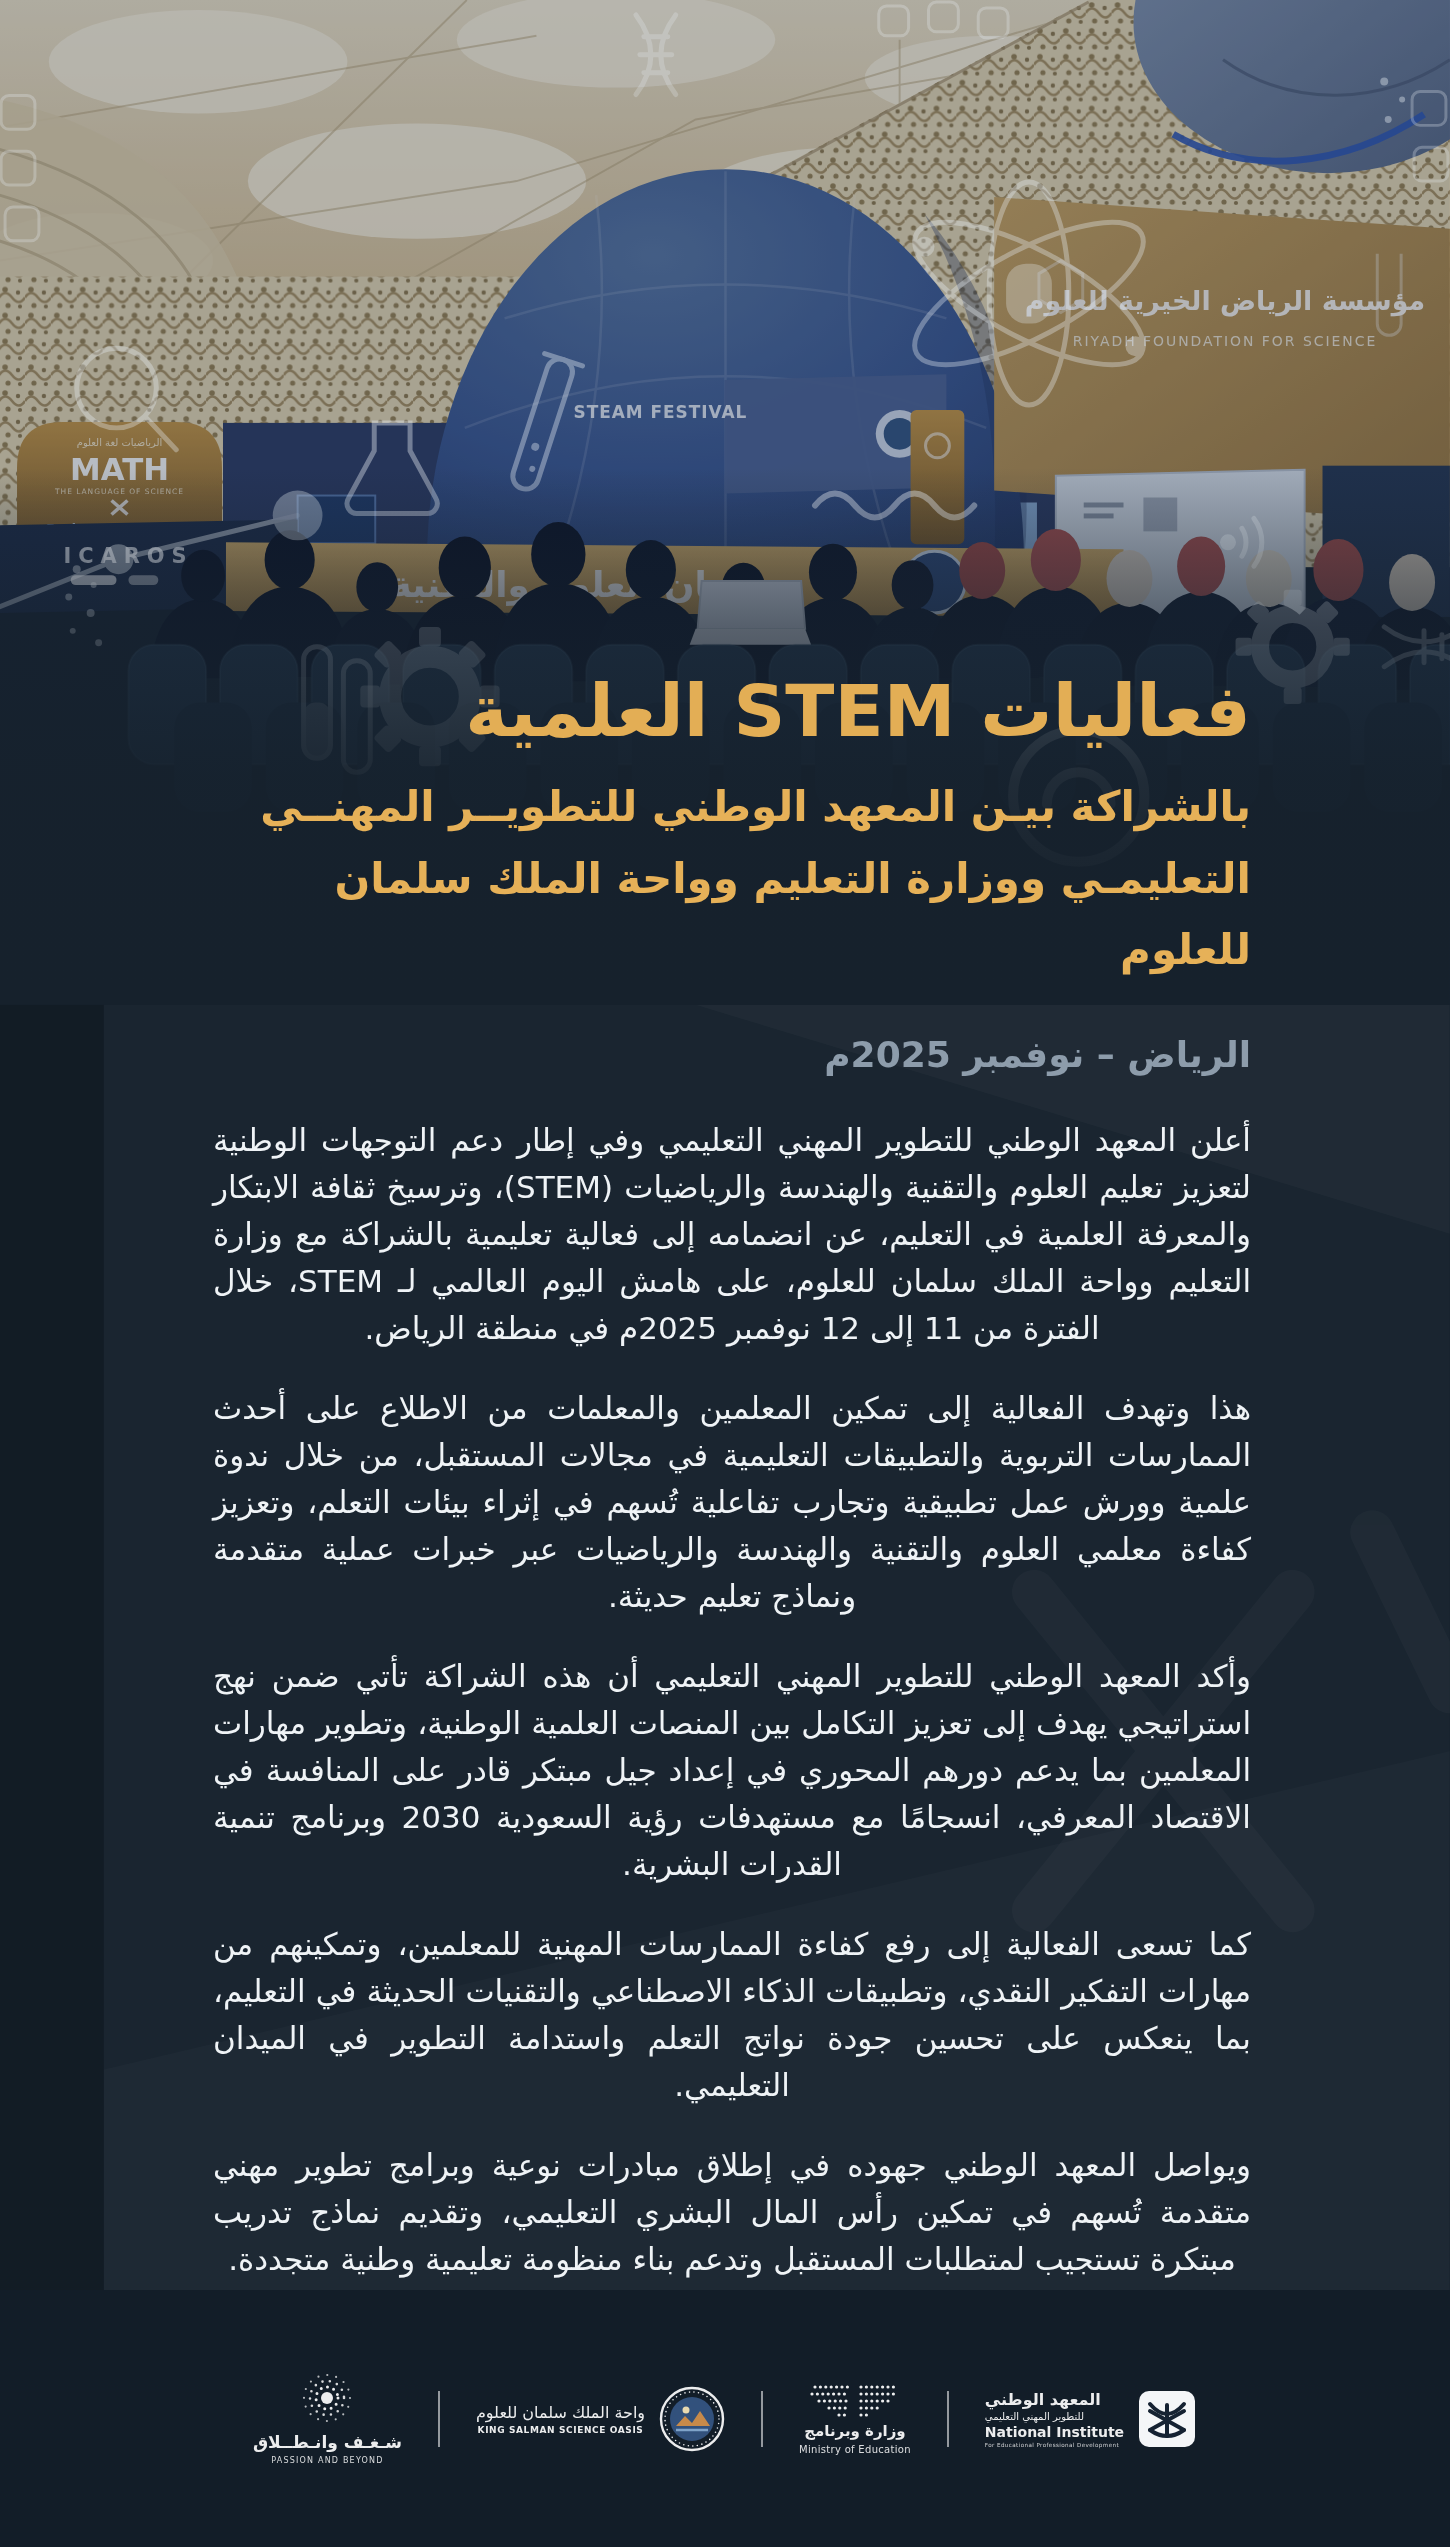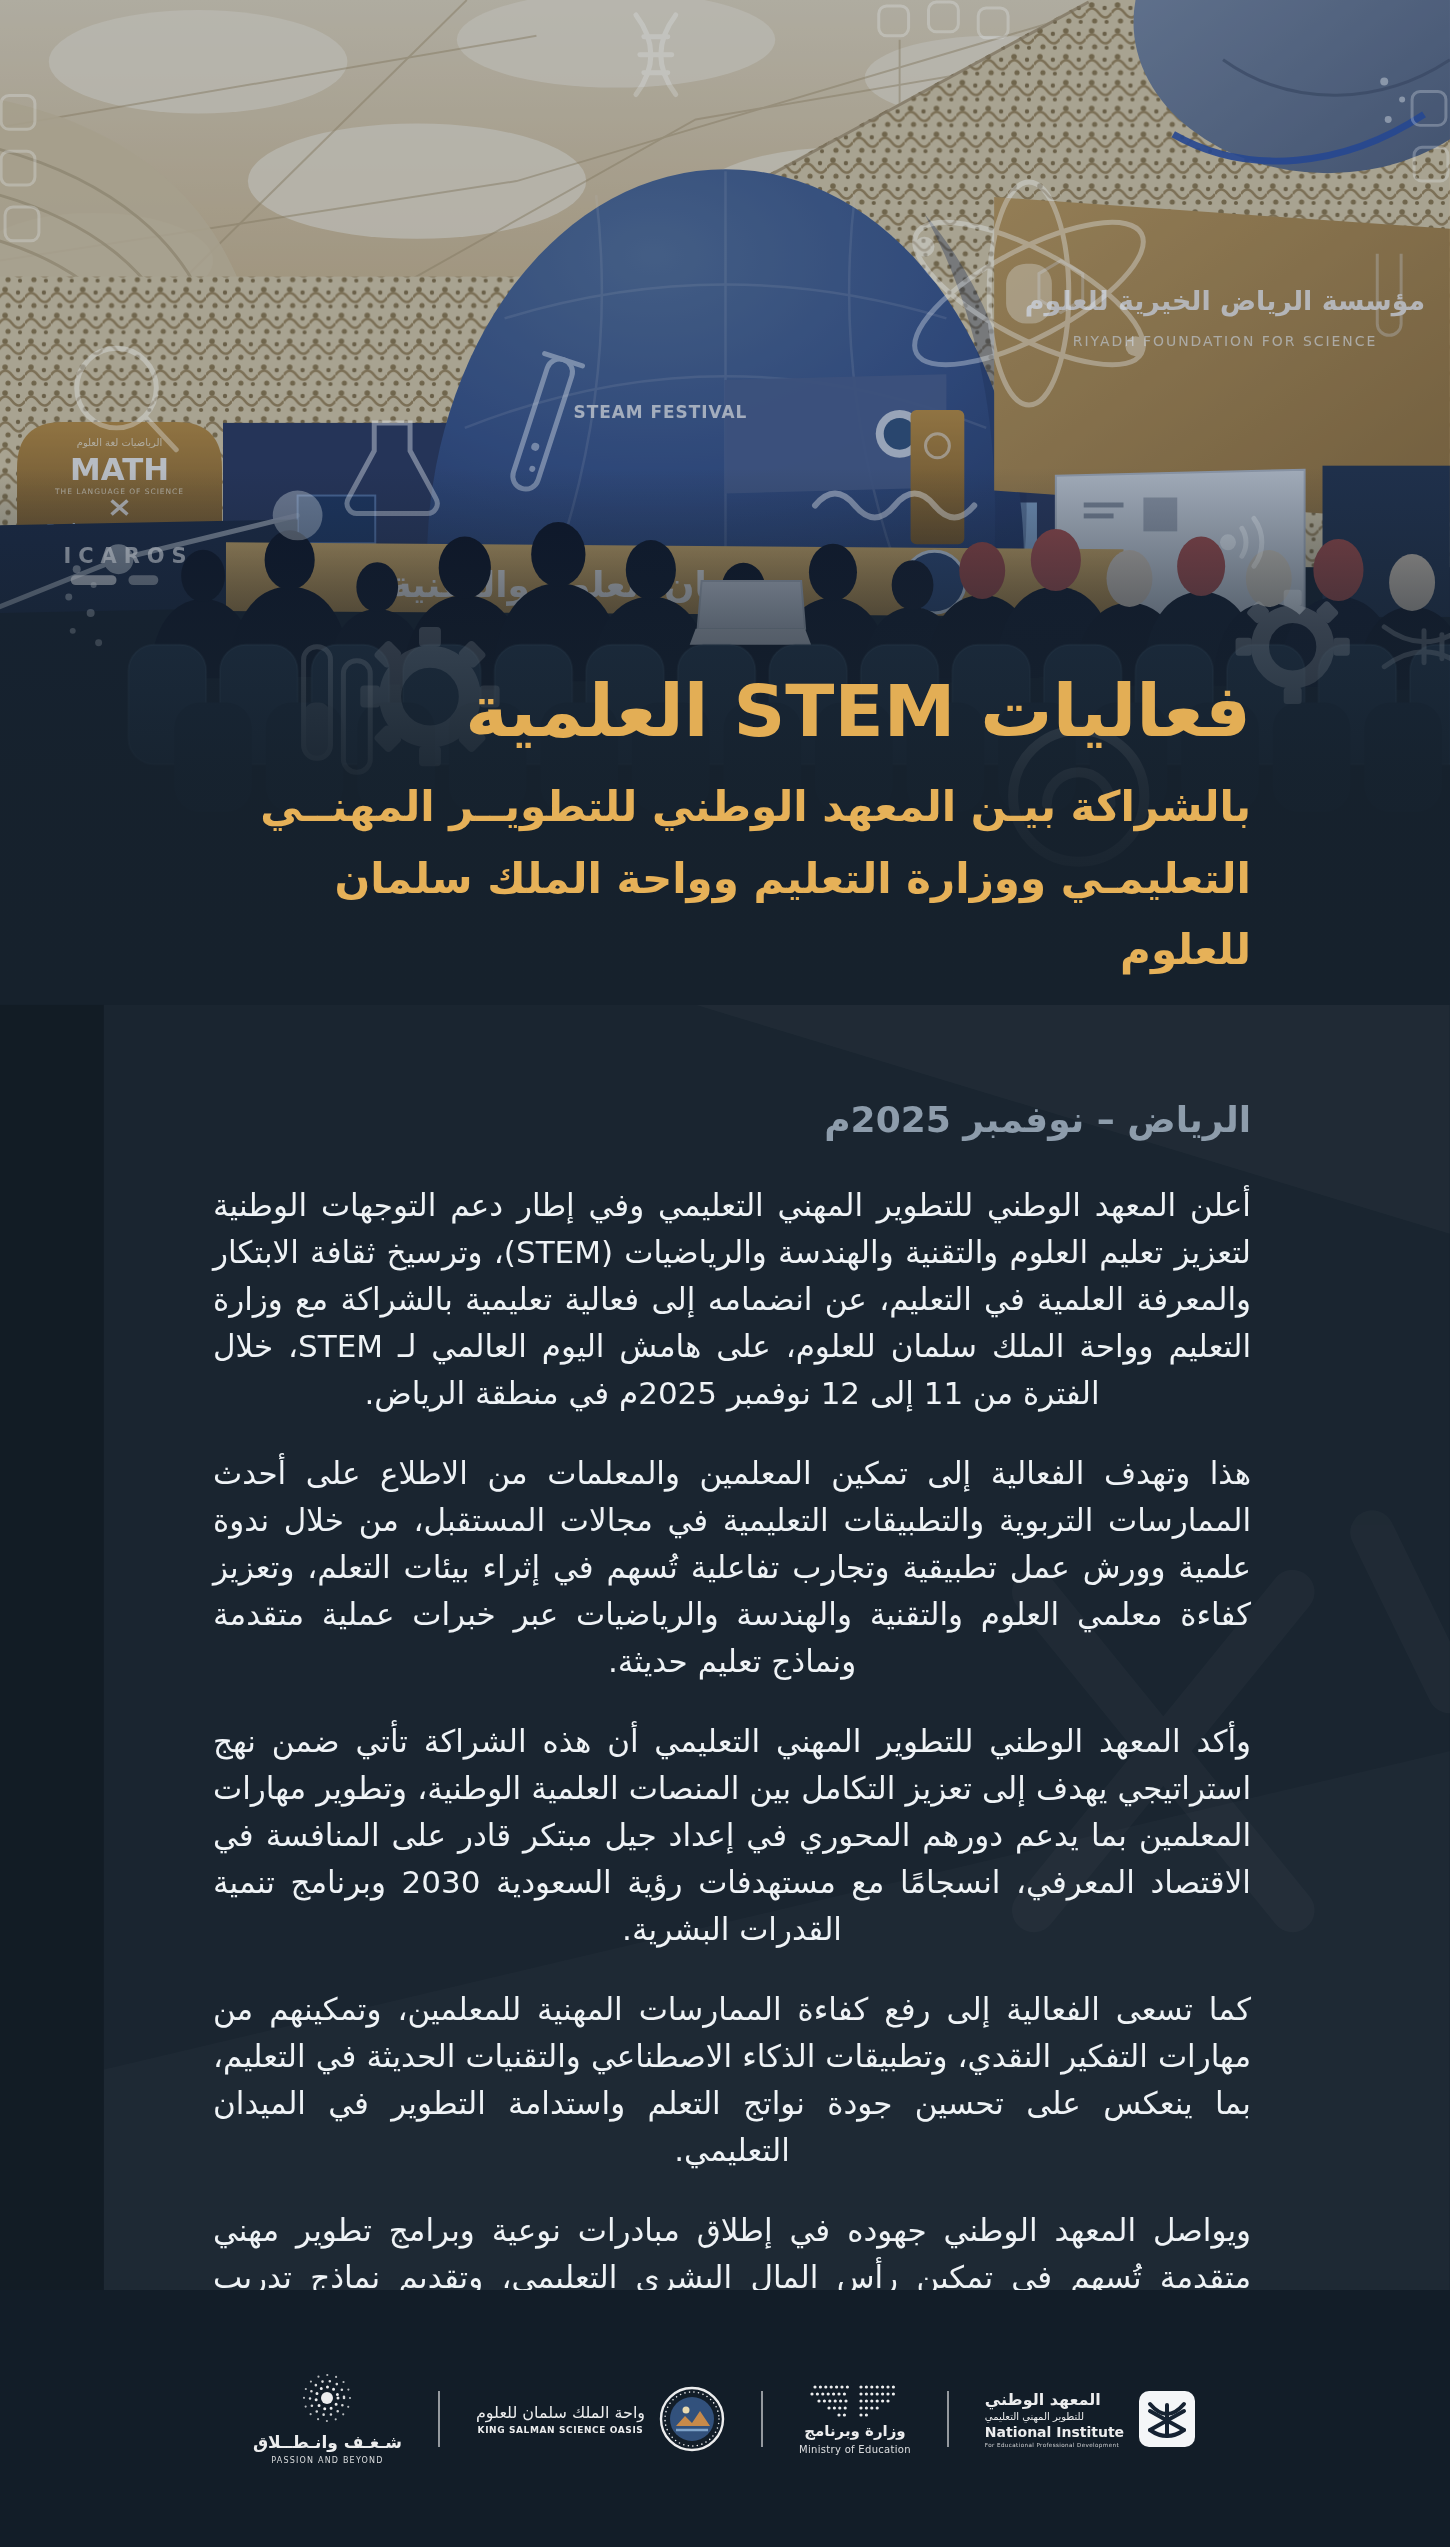--- a/index.html
+++ b/index.html
@@ -10,21 +10,21 @@
   .photo{position:absolute;top:0;left:0;width:1451px;height:1005px;}
   .watermarks{position:absolute;top:0;left:0;width:1451px;height:2547px;pointer-events:none;}
   .content{
     position:absolute;top:0;right:199px;left:199px;direction:rtl;text-align:right;
   }
   .title{
     margin:665px 0 0 0;font-size:72px;line-height:1.28;font-weight:bold;
     color:#E3AE55;letter-spacing:0;
   }
   .subtitle{margin-top:14px;font-size:42px;line-height:1.7;font-weight:bold;color:#E6B158;}
-  .dateline{margin-top:114px;font-size:36px;font-weight:bold;color:#8D9CAB;}
+  .dateline{margin-top:49px;font-size:36px;font-weight:bold;color:#8D9CAB;}
   .body-text{margin-top:42px;}
   .body-text p{
     margin:0 0 33px 15px;font-size:31px;line-height:47px;color:#EFF3F6;
     text-align:justify;text-align-last:center;
   }
   .footer{
     position:absolute;left:0;right:0;bottom:0;height:257px;background:#121D28;
     display:flex;align-items:center;justify-content:center;gap:36px;direction:ltr;
     color:rgba(255,255,255,.92);
   }

